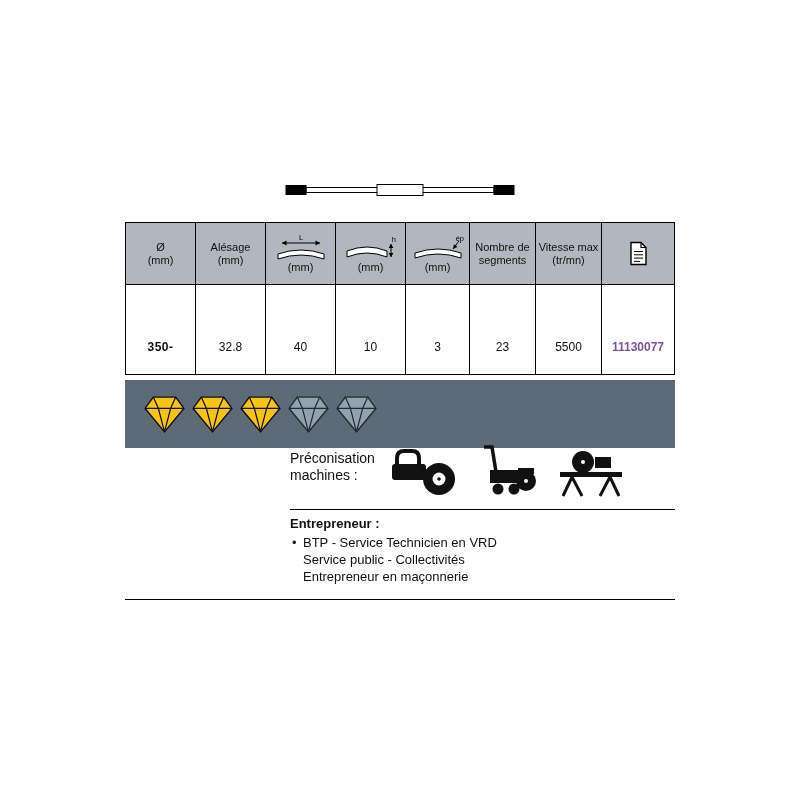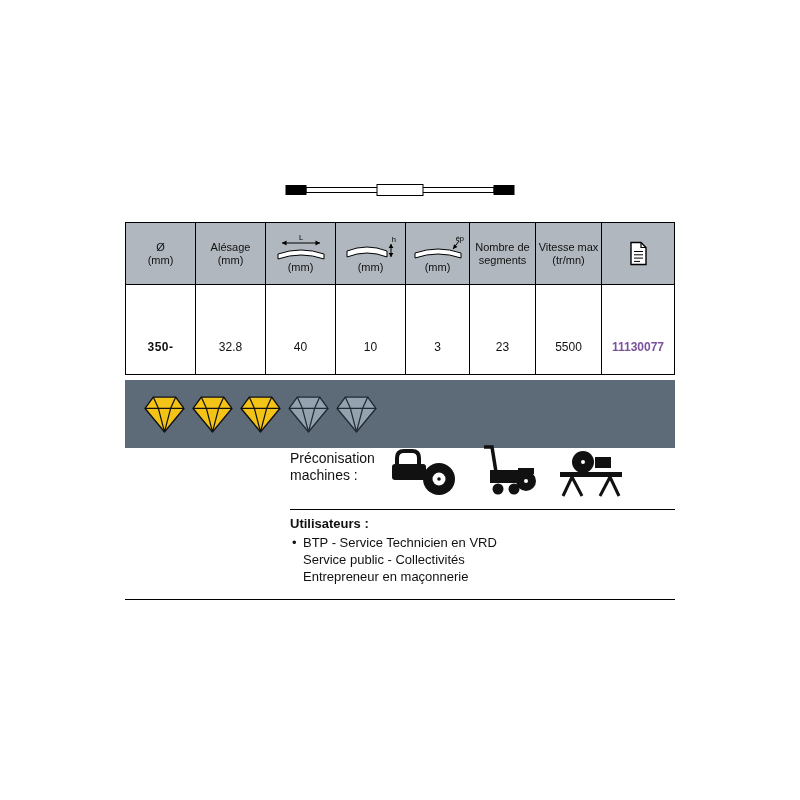--- a/index.html
+++ b/index.html
@@ -211,21 +211,21 @@
     <circle cx="25" cy="14" r="11" fill="#111"></circle>
     <circle cx="25" cy="14" r="2" fill="#fff"></circle>
     <rect x="37" y="9" width="16" height="11" fill="#111"></rect>
     <rect x="2" y="24" width="62" height="5" fill="#111"></rect>
     <path d="M14,29 L5,48 M14,29 L24,48 M52,29 L61,48 M52,29 L42,48" stroke="#111" stroke-width="3" fill="none"></path>
   </svg>
 </div>
 
 <div class="divider divider-1"></div>
 
-<div class="users-title">Utilisateurs :</div>
+<div class="users-title">Entrepreneur :</div>
 
 <div class="users-list">
   <div class="user-line">
     <span class="bullet">•</span>
     <span>BTP - Service Technicien en VRD</span>
   </div>
   <div class="user-line indent">
     <span>Service public - Collectivités</span>
   </div>
   <div class="user-line indent">

